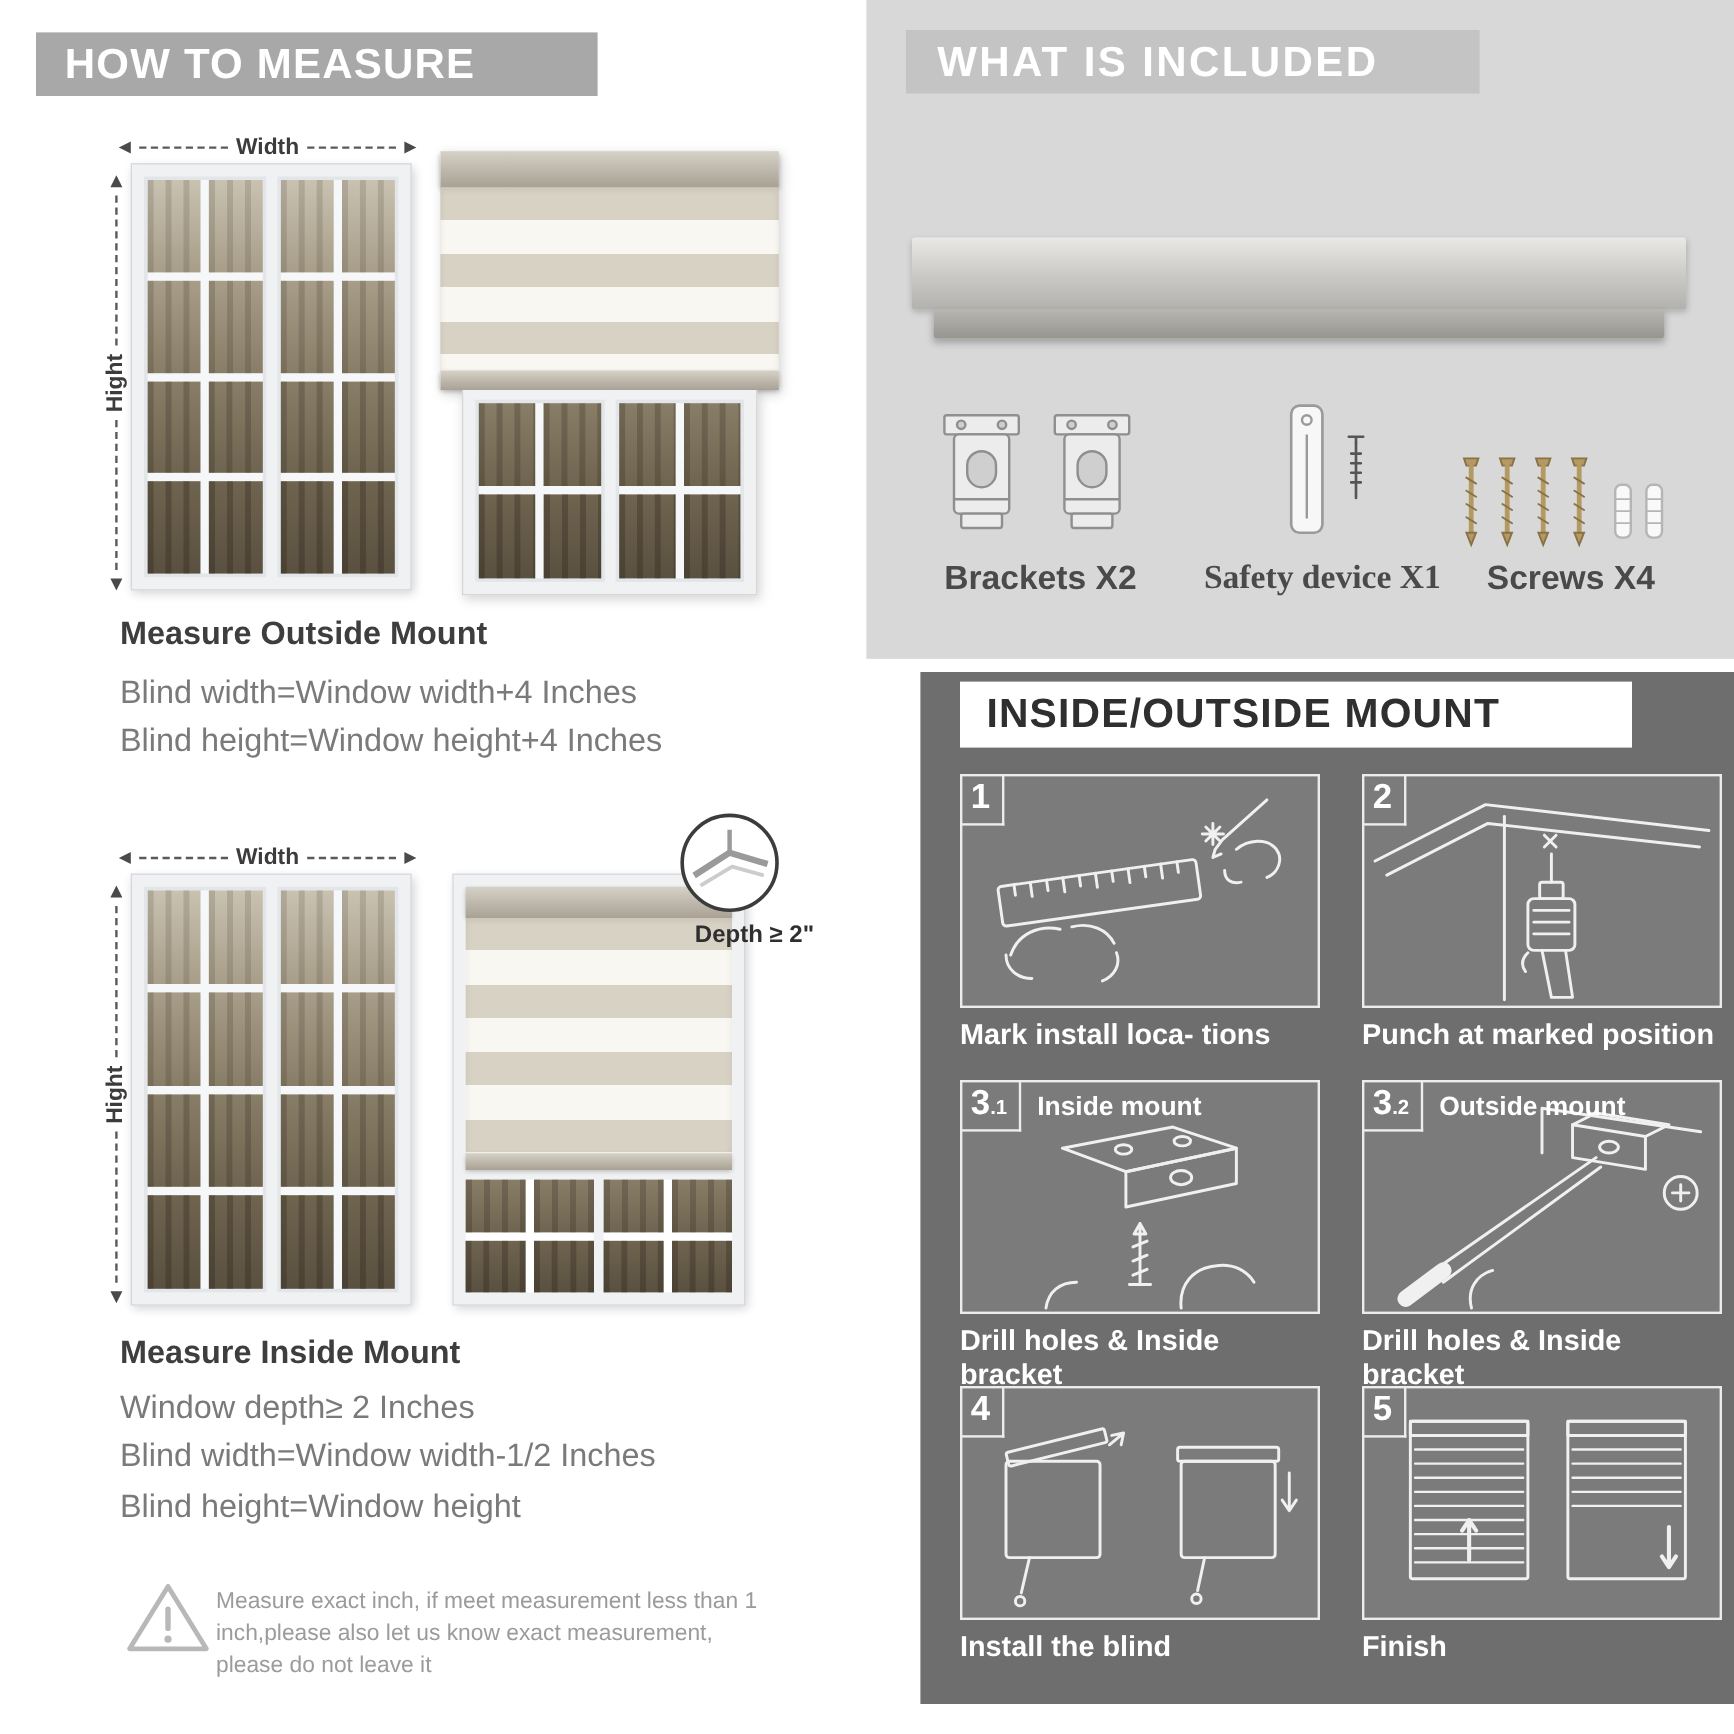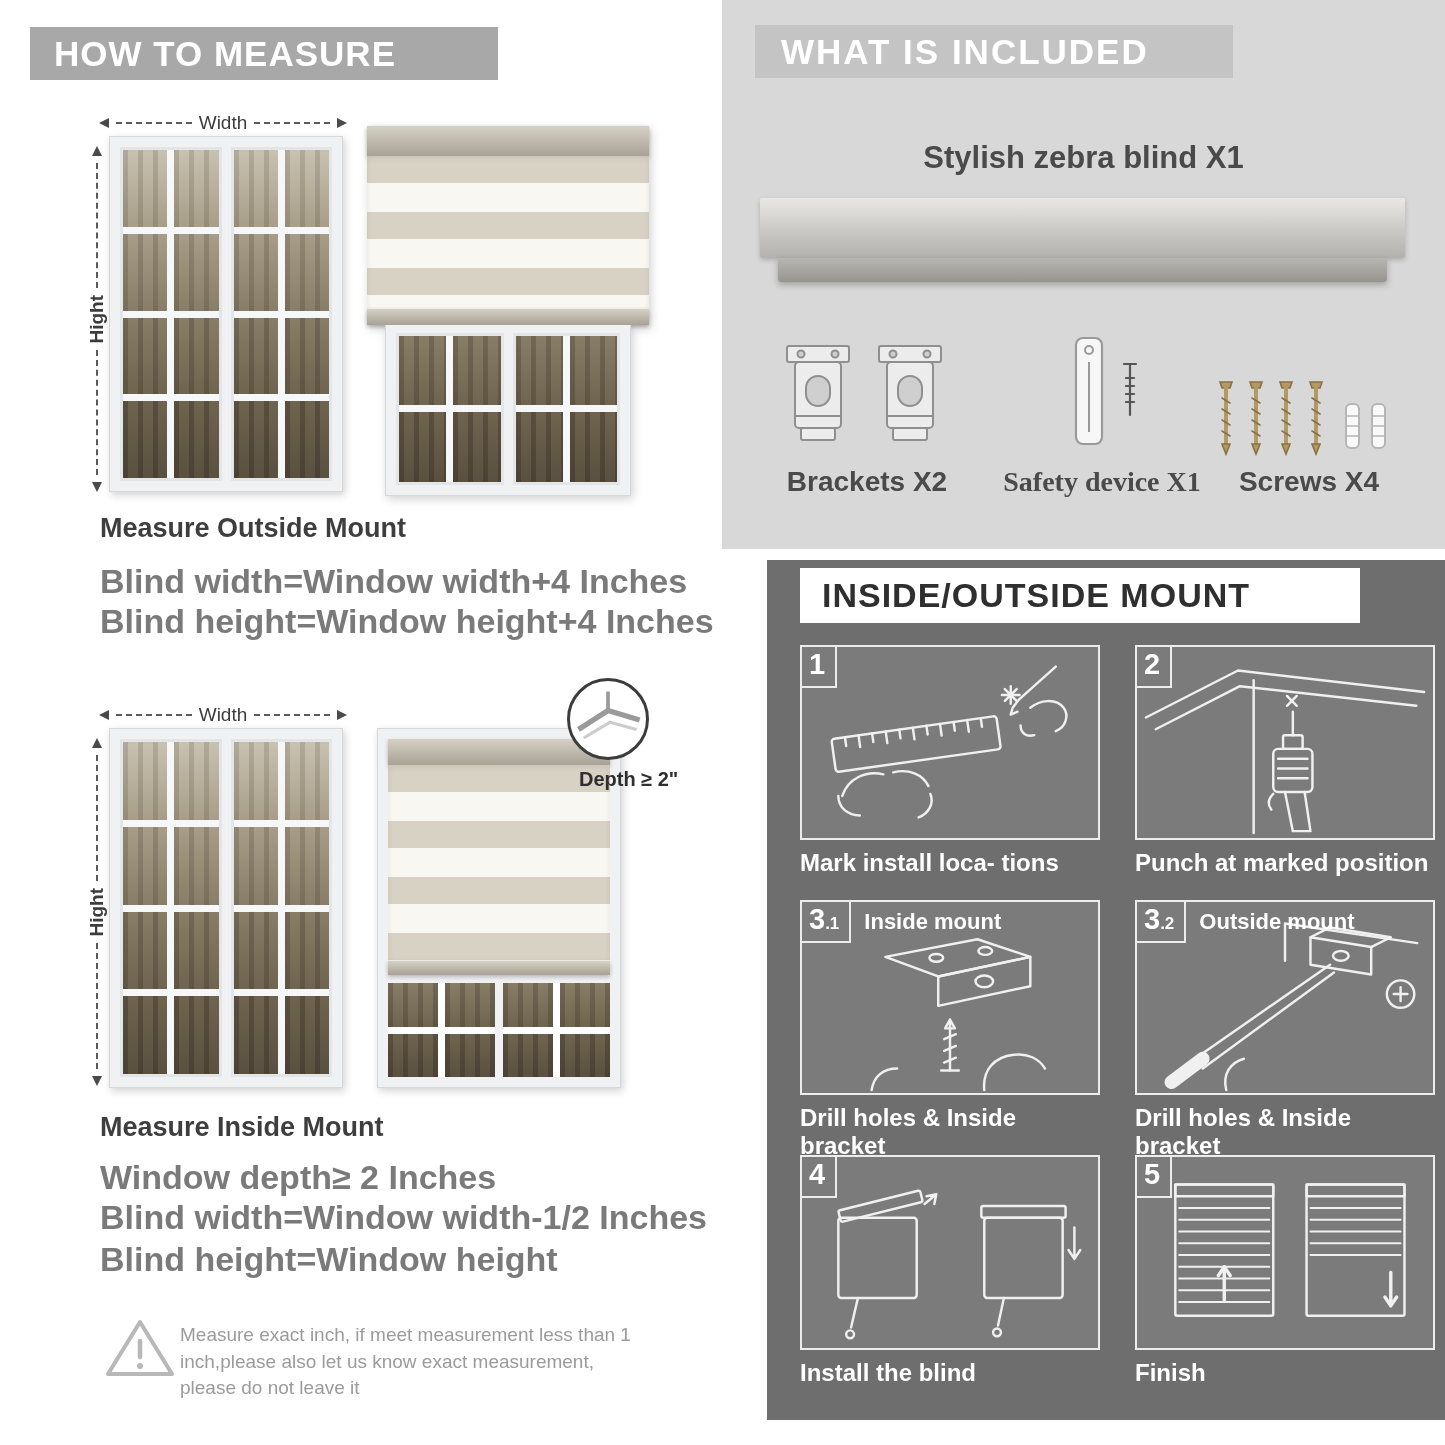--- a/index.html
+++ b/index.html
@@ -45,33 +45,33 @@
   .bi-col { display: flex; flex-direction: column; width: 100%; height: 100%; }
   .bi-photo { flex: 0 0 102px; display: flex; gap: 8px; padding-top: 8px; }
   .bi-photo .pane { border: 0; background: #fff; }
 
   
   .h-arrow { position: absolute; display: flex; align-items: center; gap: 7px; color: #3c3c3c; }
   .h-arrow .dash { flex: 1; height: 0; border-top: 2px dashed #5a5a5a; }
   .ah { width: 0; height: 0; border-top: 5px solid transparent; border-bottom: 5px solid transparent; }
   .ah.l { border-right: 10px solid #4a4a4a; }
   .ah.r { border-left: 10px solid #4a4a4a; }
-  .alabel { font-size: 19px; font-weight: 400; }
+  .alabel { font-size: 19px; font-weight: 700; }
   .v-arrow { position: absolute; width: 20px; display: flex; flex-direction: column; align-items: center; gap: 7px; color: #3c3c3c; }
   .v-arrow .dashv { flex: 1; width: 0; border-left: 2px dashed #5a5a5a; }
   .av { width: 0; height: 0; border-left: 5px solid transparent; border-right: 5px solid transparent; }
   .av.u { border-bottom: 10px solid #4a4a4a; }
   .av.d { border-top: 10px solid #4a4a4a; }
   .vlabel { writing-mode: vertical-rl; transform: rotate(180deg); font-size: 19px; font-weight: 700; }
 
   .depth-circle { position: absolute; width: 82px; height: 82px; border-radius: 50%; border: 3px solid #3c3c3c; background: #fff; overflow: hidden; z-index: 3; }
   .depth-label { position: absolute; font-size: 20px; font-weight: 700; color: #2f2f2f; white-space: nowrap; }
 
   .h2 { position: absolute; font-size: 27px; font-weight: 700; color: var(--heading-dark, #3e3e3e); }
-  .formula { position: absolute; font-size: 34px; font-weight: 700; color: var(--formula-gray, #7a7a7a); }
+  .formula { position: absolute; font-size: 27px; font-weight: 400; color: var(--formula-gray, #7a7a7a); }
   .warn-text { position: absolute; left: 180px; top: 1322px; width: 452px; font-size: 19px; line-height: 1.4; color: #9b9b9b; font-weight: 500; }
 
   
   .included { position: absolute; left: 722px; top: 0; width: 723px; height: 549px; background: var(--included-bg, #d8d8d8); }
   .wii-banner {
     position: absolute; left: 33px; top: 25px; width: 478px; height: 53px;
     background: var(--included-banner, #c4c4c4); color: #fff;
     font-size: 35px; font-weight: 700; letter-spacing: 2px;
     display: flex; align-items: center; padding-left: 26px;
   }
@@ -252,21 +252,20 @@
       <line x1="37" y1="25" x2="37" y2="41" stroke="#b8b8b8" stroke-width="4.5" stroke-linecap="round"></line>
       <circle cx="37" cy="50" r="3" fill="#b8b8b8"></circle>
     </svg>
     <div class="warn-text">Measure exact inch, if meet measurement less than 1 inch,please also let us know exact measurement, please do not leave it</div>
   </section>
 
   <section class="included">
     <div class="wii-banner">
       <span>WHAT IS INCLUDED</span>
     </div>
-    <div class="product">Stylish zebra blind X1</div>
     <div class="headrail"></div>
     <div class="headrail-lower"></div>
 
     <svg class="abs" style="left:60px;top:338px;" width="170" height="118" viewBox="0 0 170 118">
       <g stroke="#8f8f8f" stroke-width="2" fill="#ececec" stroke-linejoin="round">
         <g>
           <rect x="5" y="8" width="62" height="16" rx="2"></rect>
           <circle cx="19" cy="16" r="3.5" fill="#cfcfcf"></circle>
           <circle cx="53" cy="16" r="3.5" fill="#cfcfcf"></circle>
           <rect x="13" y="24" width="46" height="66" rx="4"></rect>

